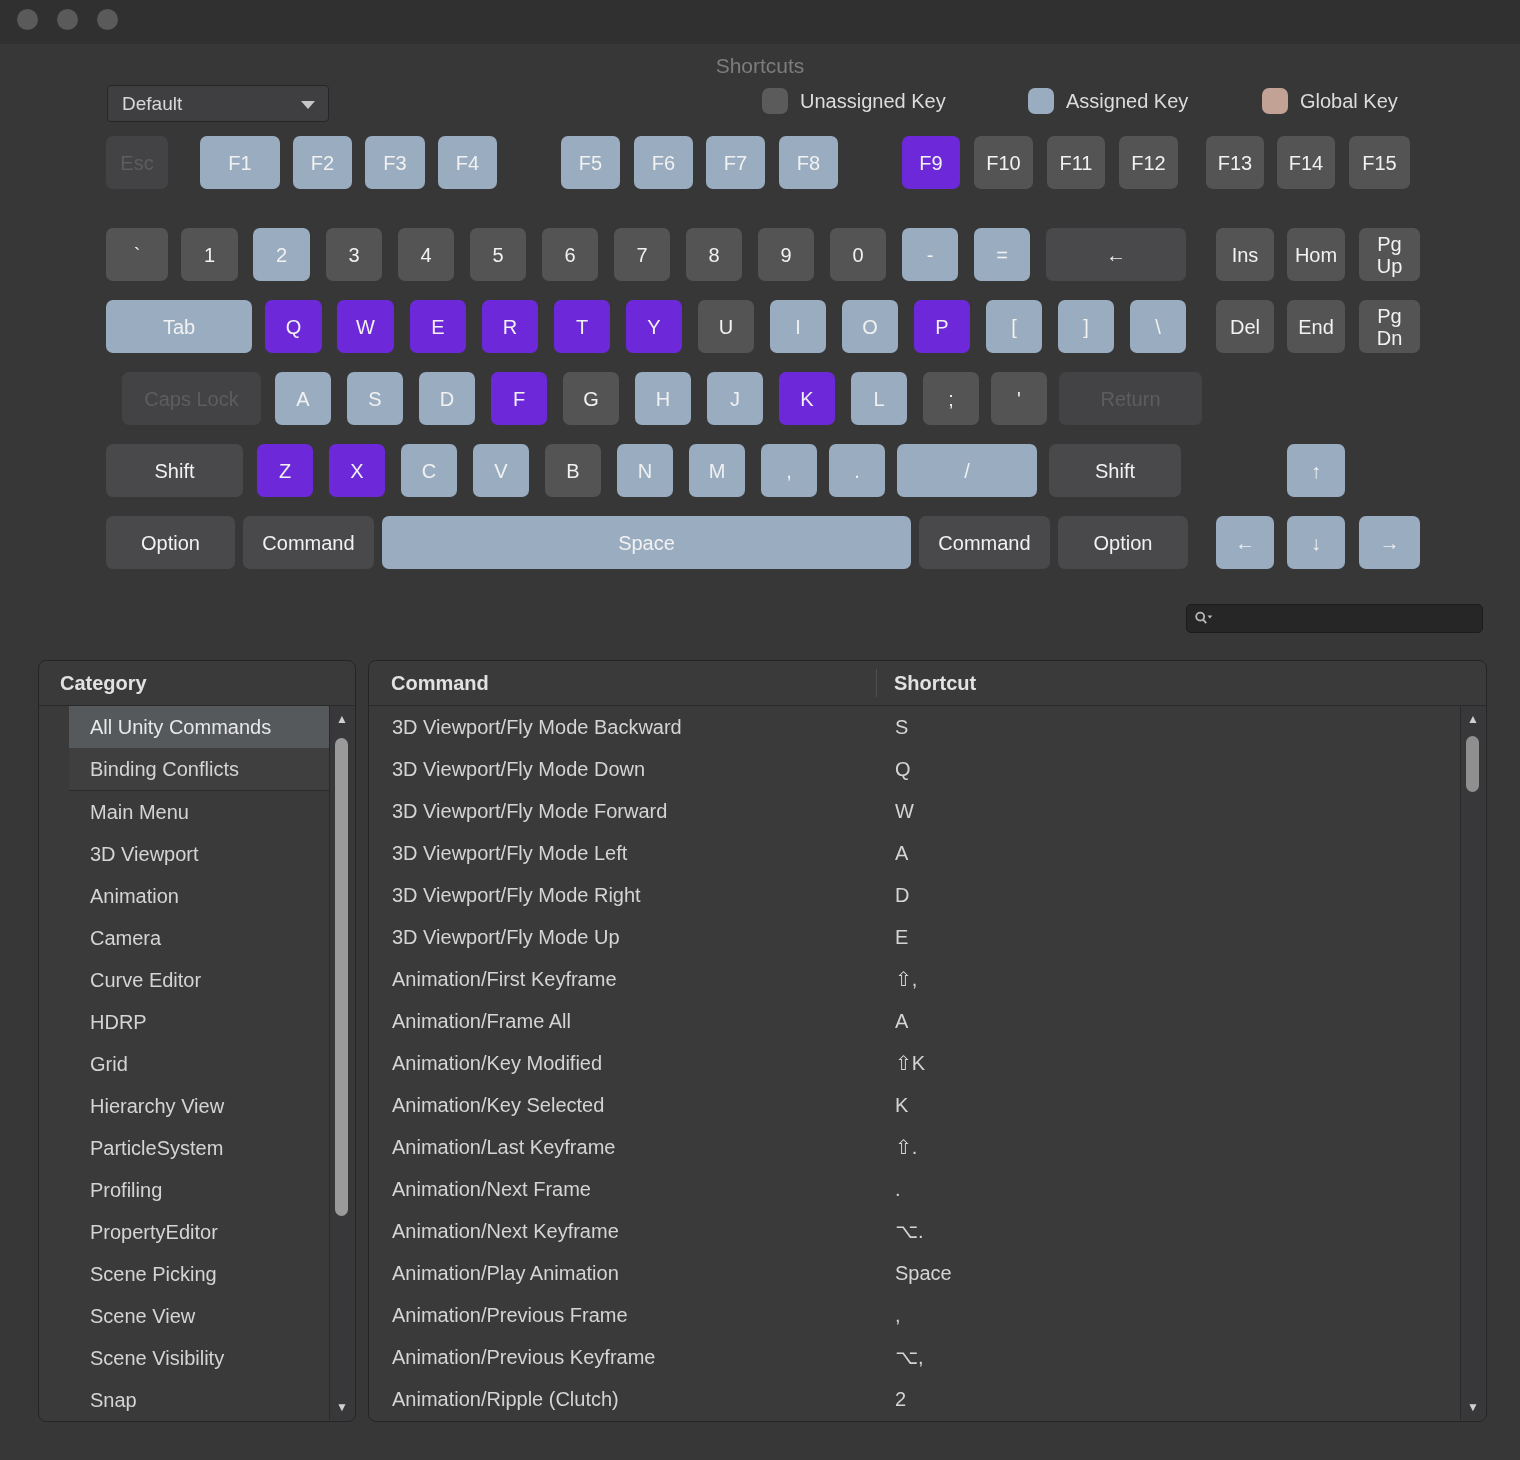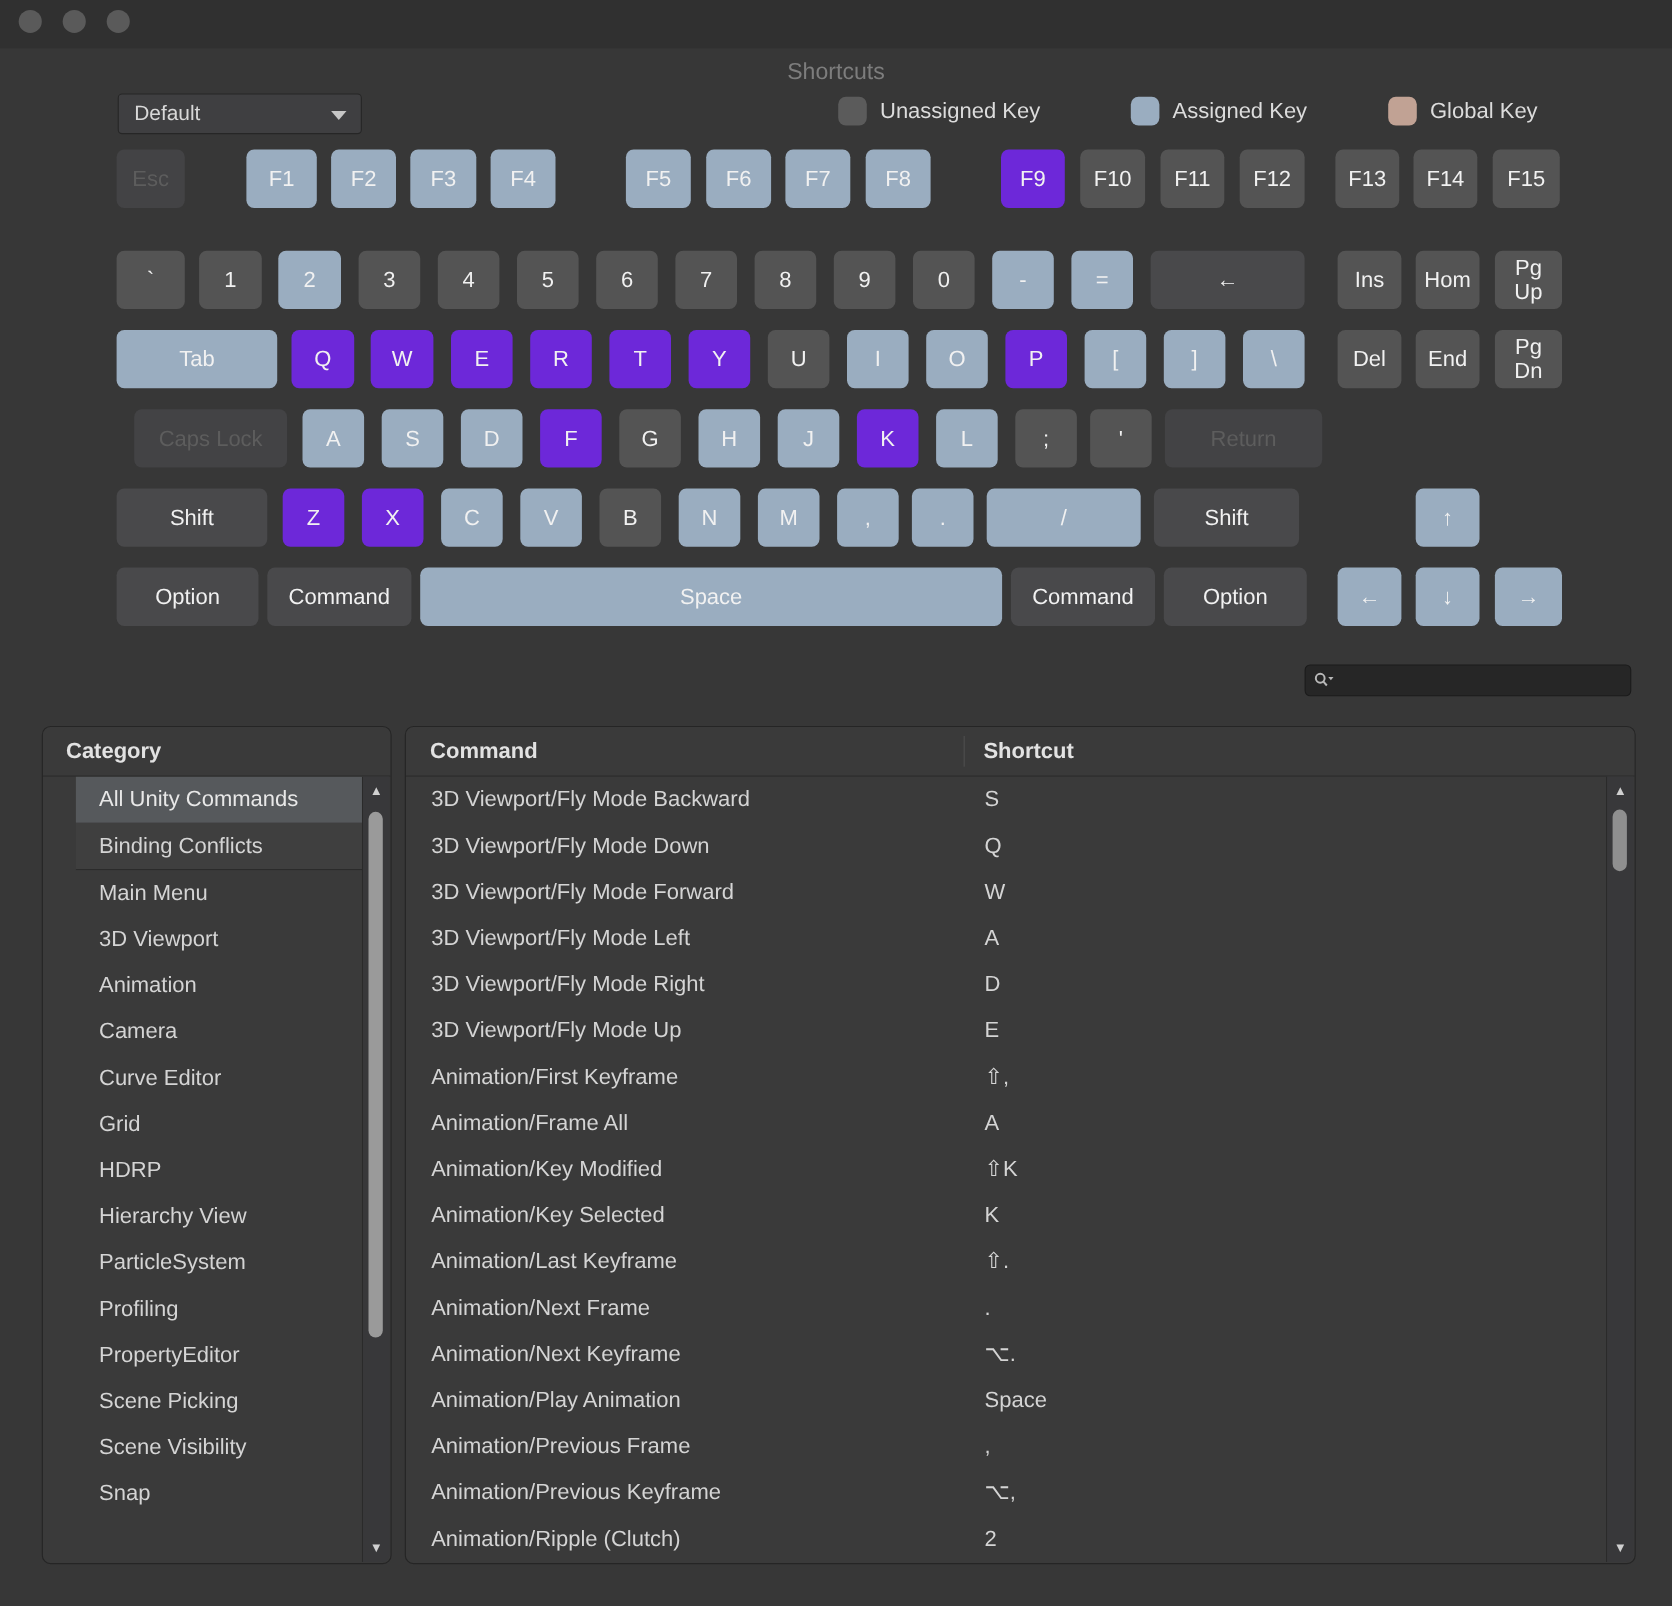--- a/index.html
+++ b/index.html
@@ -102,21 +102,21 @@
   <span class="legend-label">Assigned Key</span>
 </div>
 <div class="legend-item li3">
   <span class="legend-swatch ls-global"></span>
   <span class="legend-label">Global Key</span>
 </div>
 
 <div class="keyboard" id="keyboard">
     <div class="kb-row" style="top: 136px; left: 106px;">
       <div class="key disabled" style="width: 62px; margin-left: 0px;">Esc</div>
-      <div class="key assigned" style="width: 64px; margin-left: 56px;">F1</div>
+      <div class="key assigned" style="width: 80px; margin-left: 32px;">F1</div>
       <div class="key assigned" style="width: 59px; margin-left: 13px;">F2</div>
       <div class="key assigned" style="width: 60px; margin-left: 13px;">F3</div>
       <div class="key assigned" style="width: 59px; margin-left: 13px;">F4</div>
       <div class="key assigned" style="width: 59px; margin-left: 64px;">F5</div>
       <div class="key assigned" style="width: 59px; margin-left: 14px;">F6</div>
       <div class="key assigned" style="width: 59px; margin-left: 13px;">F7</div>
       <div class="key assigned" style="width: 59px; margin-left: 14px;">F8</div>
       <div class="key global" style="width: 58px; margin-left: 64px;">F9</div>
       <div class="key unassigned" style="width: 59px; margin-left: 14px;">F10</div>
       <div class="key unassigned" style="width: 58px; margin-left: 14px;">F11</div>
@@ -222,27 +222,28 @@
   <div class="panel-header">Category</div>
   <div class="cat-list" id="cat-list">
       <div class="cat-item pinned selected">All Unity Commands</div>
       <div class="cat-item pinned">Binding Conflicts</div>
       <div class="cat-divider"></div>
       <div class="cat-item">Main Menu</div>
       <div class="cat-item">3D Viewport</div>
       <div class="cat-item">Animation</div>
       <div class="cat-item">Camera</div>
       <div class="cat-item">Curve Editor</div>
+      <div class="cat-item">HDRP</div>
       <div class="cat-item">Grid</div>
-      <div class="cat-item">HDRP</div>
       <div class="cat-item">Hierarchy View</div>
       <div class="cat-item">ParticleSystem</div>
       <div class="cat-item">Profiling</div>
       <div class="cat-item">PropertyEditor</div>
       <div class="cat-item">Scene Picking</div>
+      <div class="cat-item">Scene View</div>
       <div class="cat-item">Scene Visibility</div>
       <div class="cat-item">Snap</div>
     </div>
   <div class="vscroll">
     <div class="scroll-arrow arr-up">▲</div>
     <div class="scroll-thumb cat-thumb"></div>
     <div class="scroll-arrow arr-down">▼</div>
   </div>
 </div>
 

